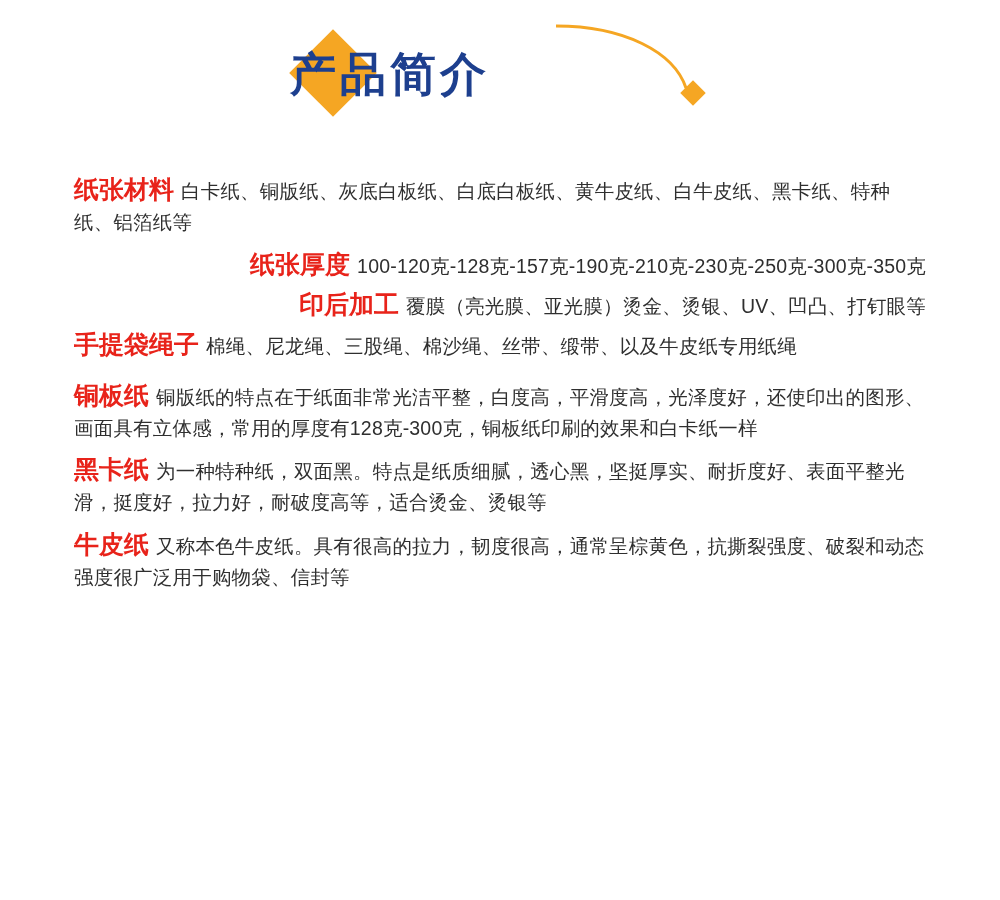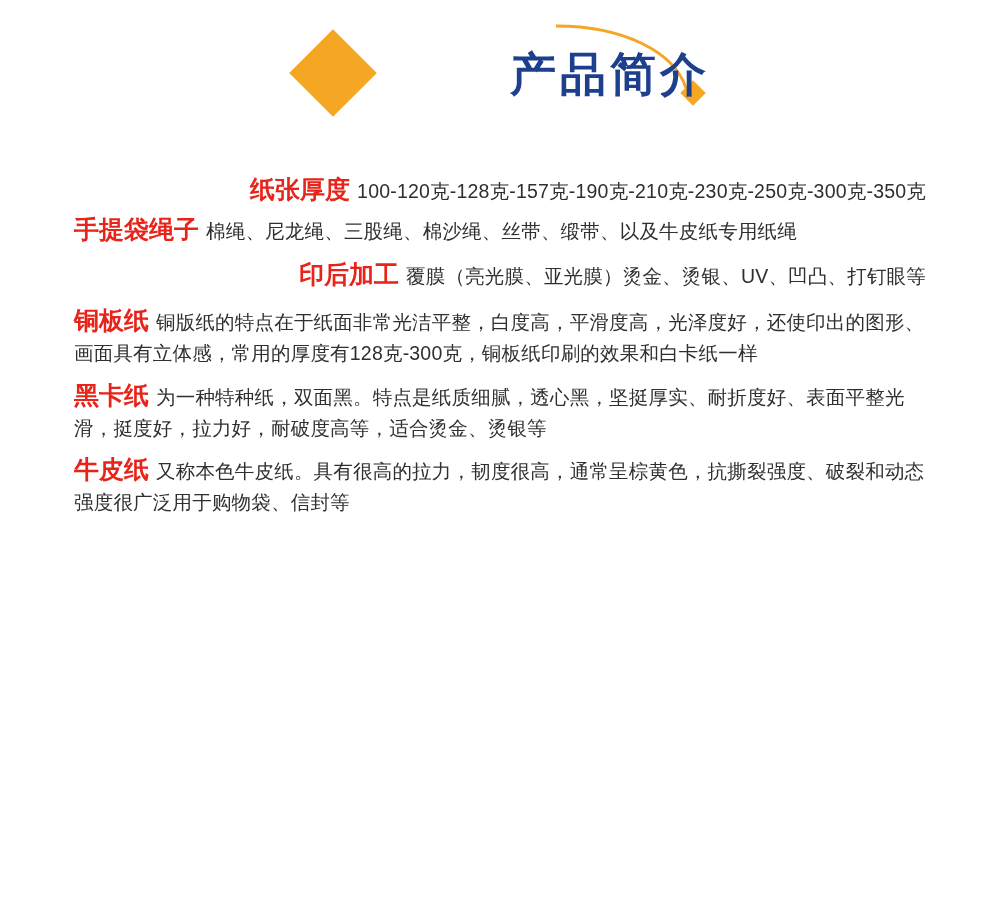--- a/index.html
+++ b/index.html
@@ -26,21 +26,21 @@
     position: relative;
     height: 150px;
     display: flex;
     align-items: center;
     justify-content: center;
   }
   .header-inner {
     position: relative;
     display: flex;
     align-items: center;
-    justify-content: flex-end;
+    justify-content: flex-start;
     width: 420px;
     height: 110px;
   }
   .diamond-big {
     position: absolute;
     left: 12px;
     top: 22px;
     width: 62px;
     height: 62px;
     background: #f5a623;
@@ -115,31 +115,34 @@
       <span class="diamond-small"></span>
       <svg class="swoosh" viewBox="0 0 150 80">
         <path d="M2 4 C 70 4, 120 30, 132 66" fill="none" stroke="#f5a623" stroke-width="3"></path>
       </svg>
       <span class="header-title">产品简介</span>
     </div>
   </div>
 
   <div class="content">
 
+    <div class="entry">
+      <span class="term">纸张材料</span><span class="desc">白卡纸、铜版纸、灰底白板纸、白底白板纸、黄牛皮纸、白牛皮纸、黑卡纸、特种纸、铝箔纸等</span>
+    </div>
 
     <div class="entry compact">
       <span class="term">纸张厚度</span><span class="desc">100-120克-128克-157克-190克-210克-230克-250克-300克-350克</span>
     </div>
 
+    <div class="entry compact">
+      <span class="term">印后加工</span><span class="desc">覆膜（亮光膜、亚光膜）烫金、烫银、UV、凹凸、打钉眼等</span>
+    </div>
+
     <div class="entry">
       <span class="term">手提袋绳子</span><span class="desc">棉绳、尼龙绳、三股绳、棉沙绳、丝带、缎带、以及牛皮纸专用纸绳</span>
-    </div>
-
-    <div class="entry compact">
-      <span class="term">印后加工</span><span class="desc">覆膜（亮光膜、亚光膜）烫金、烫银、UV、凹凸、打钉眼等</span>
     </div>
 
     <div class="spacer-sm"></div>
 
 
     <div class="entry">
       <span class="term">铜板纸</span><span class="desc">铜版纸的特点在于纸面非常光洁平整，白度高，平滑度高，光泽度好，还使印出的图形、画面具有立体感，常用的厚度有128克-300克，铜板纸印刷的效果和白卡纸一样</span>
     </div>
 
 

